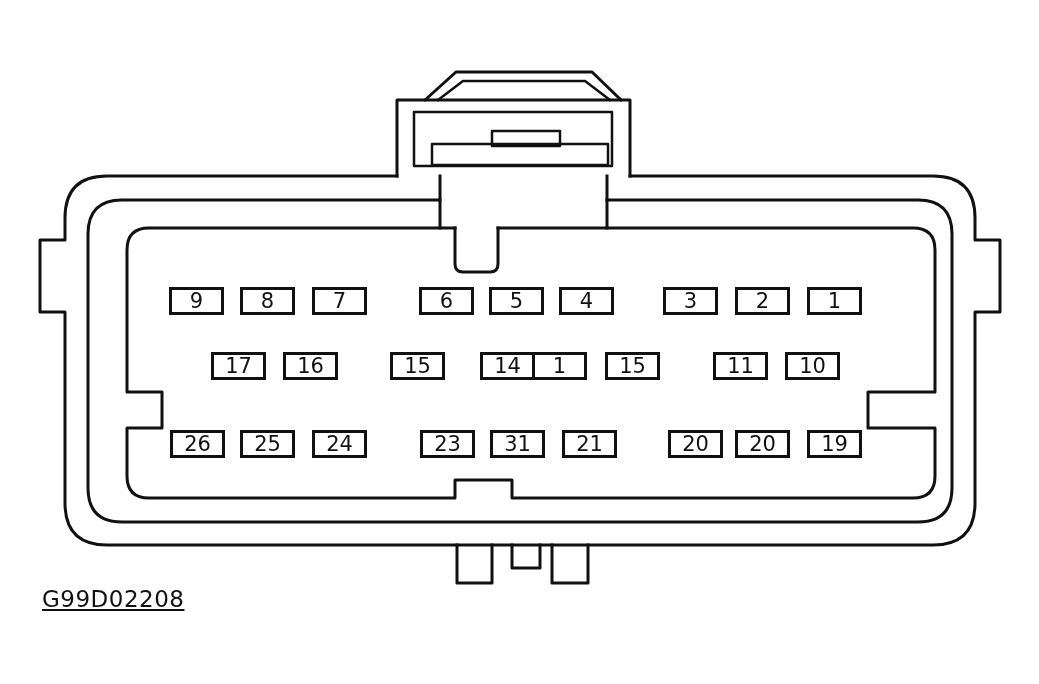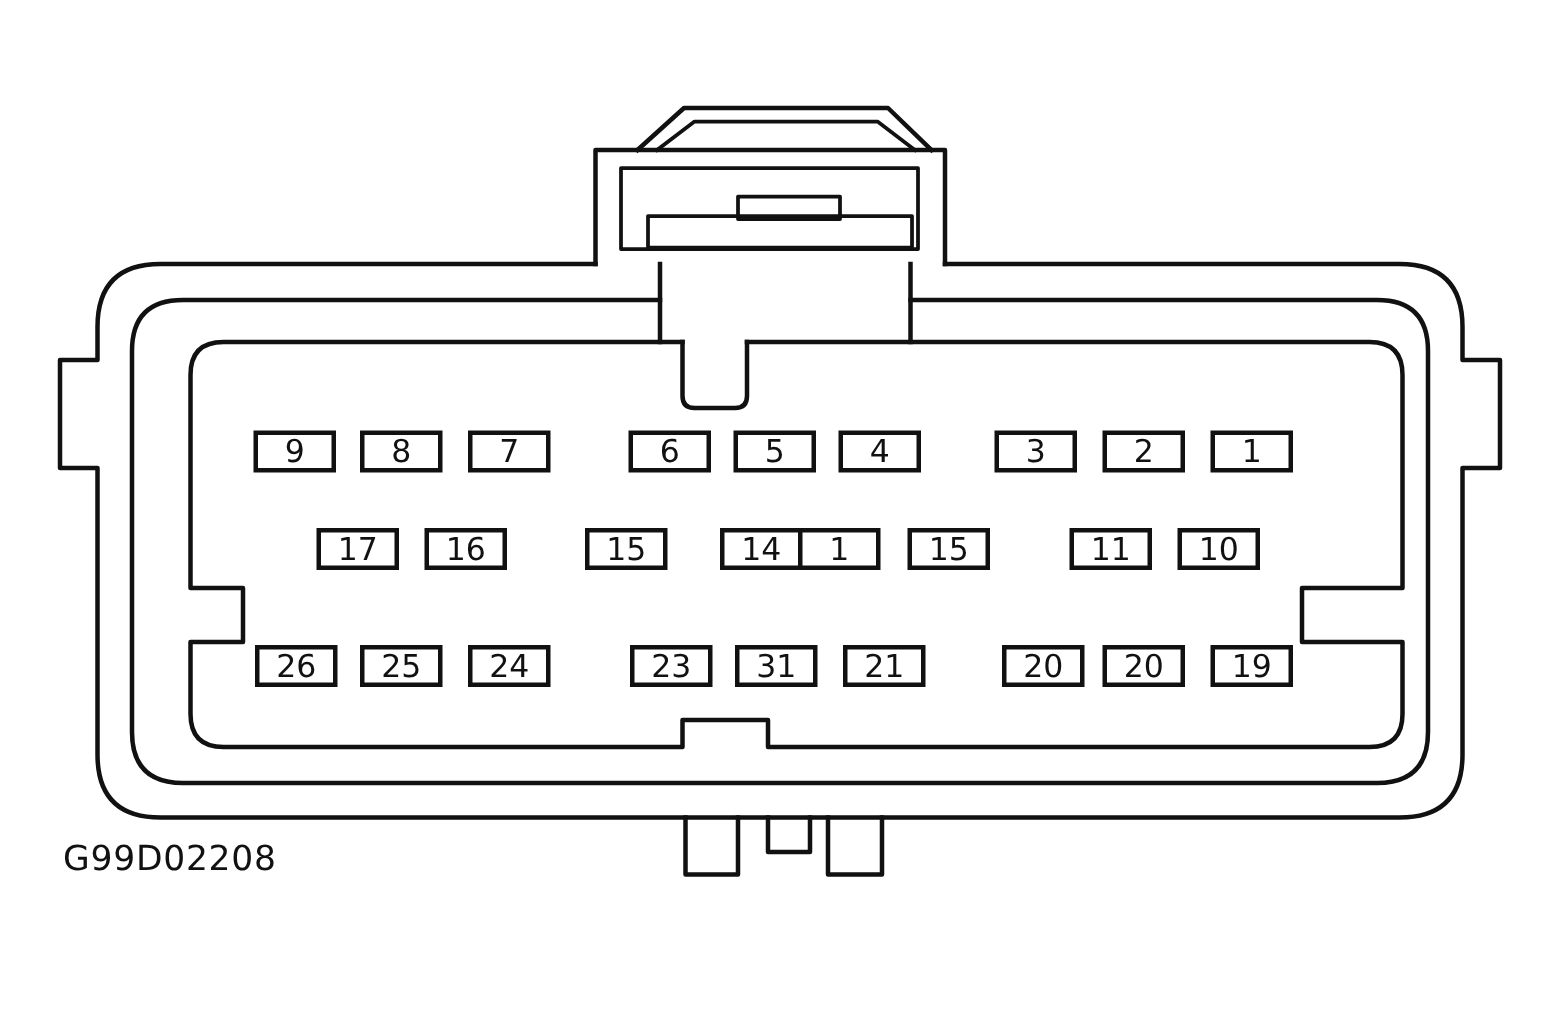--- a/index.html
+++ b/index.html
@@ -42,24 +42,25 @@
     display: flex;
     align-items: center;
     justify-content: center;
     font-size: 21px;
     line-height: 1;
     color: #111111;
   }
   .figure-label {
     position: absolute;
     left: 42px;
-    top: 560px;
+    top: 586px;
     font-size: 23px;
     color: #111111;
     letter-spacing: 0.5px;
+    text-decoration: underline;
   }
 </style>
 </head>
 <body>
 
 <div class="canvas">
 
   <svg class="diagram-svg" viewBox="0 0 1039 684">
 
     <path d="M 397 176 L 107 176 Q 65 176 65 218 L 65 240 L 40 240 L 40 312 L 65 312 L 65 503 Q 65 545 107 545 L 933 545 Q 975 545 975 503 L 975 312 L 1000 312 L 1000 240 L 975 240 L 975 218 Q 975 176 933 176 L 630 176"></path>

